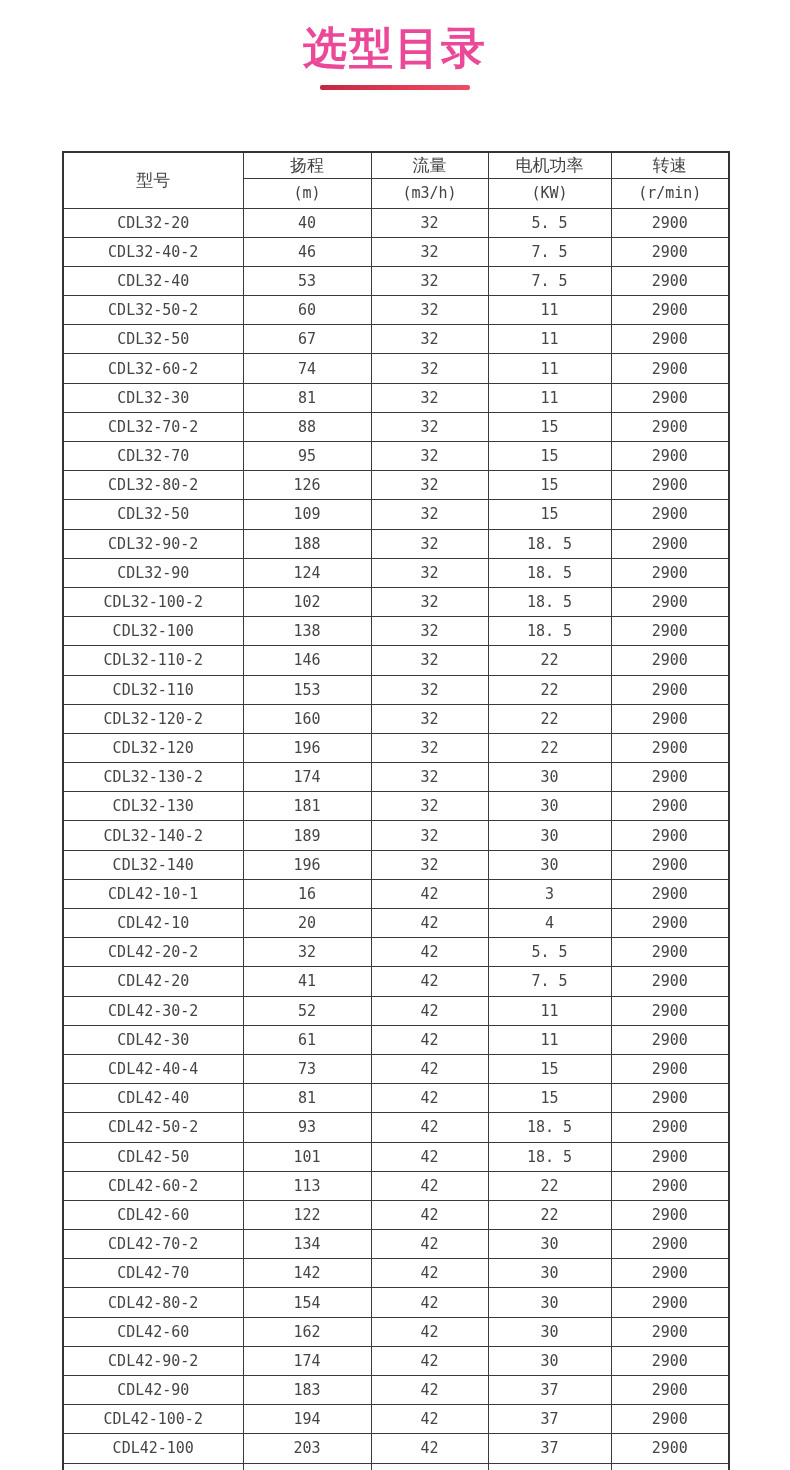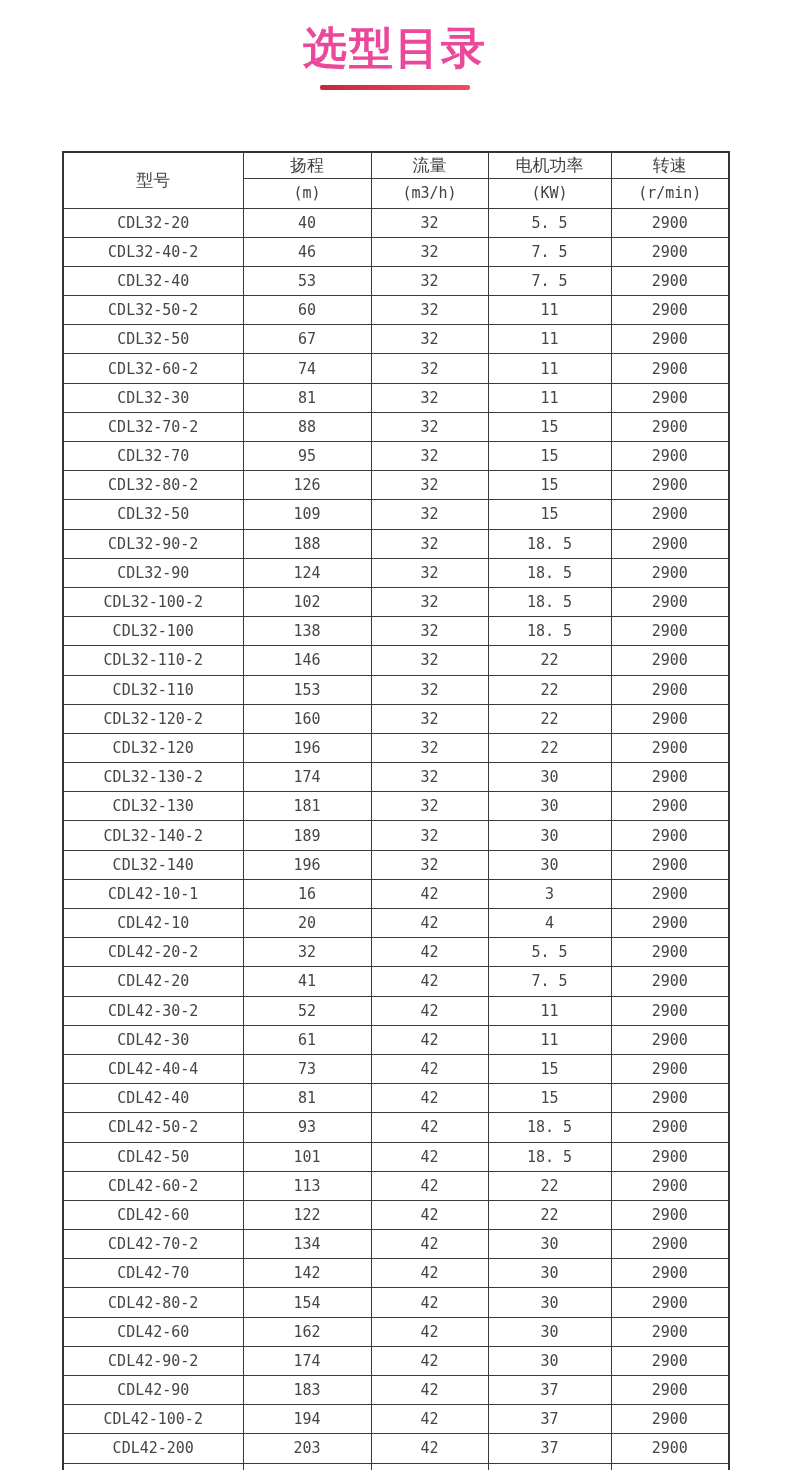--- a/index.html
+++ b/index.html
@@ -400,21 +400,21 @@
           <td>2900</td>
         </tr>
         <tr>
           <td>CDL42-100-2</td>
           <td>194</td>
           <td>42</td>
           <td>37</td>
           <td>2900</td>
         </tr>
         <tr>
-          <td>CDL42-200</td>
+          <td>CDL42-100</td>
           <td>203</td>
           <td>42</td>
           <td>37</td>
           <td>2900</td>
         </tr>
         <tr class="clipped-row">
           <td></td>
           <td></td>
           <td></td>
           <td></td>

